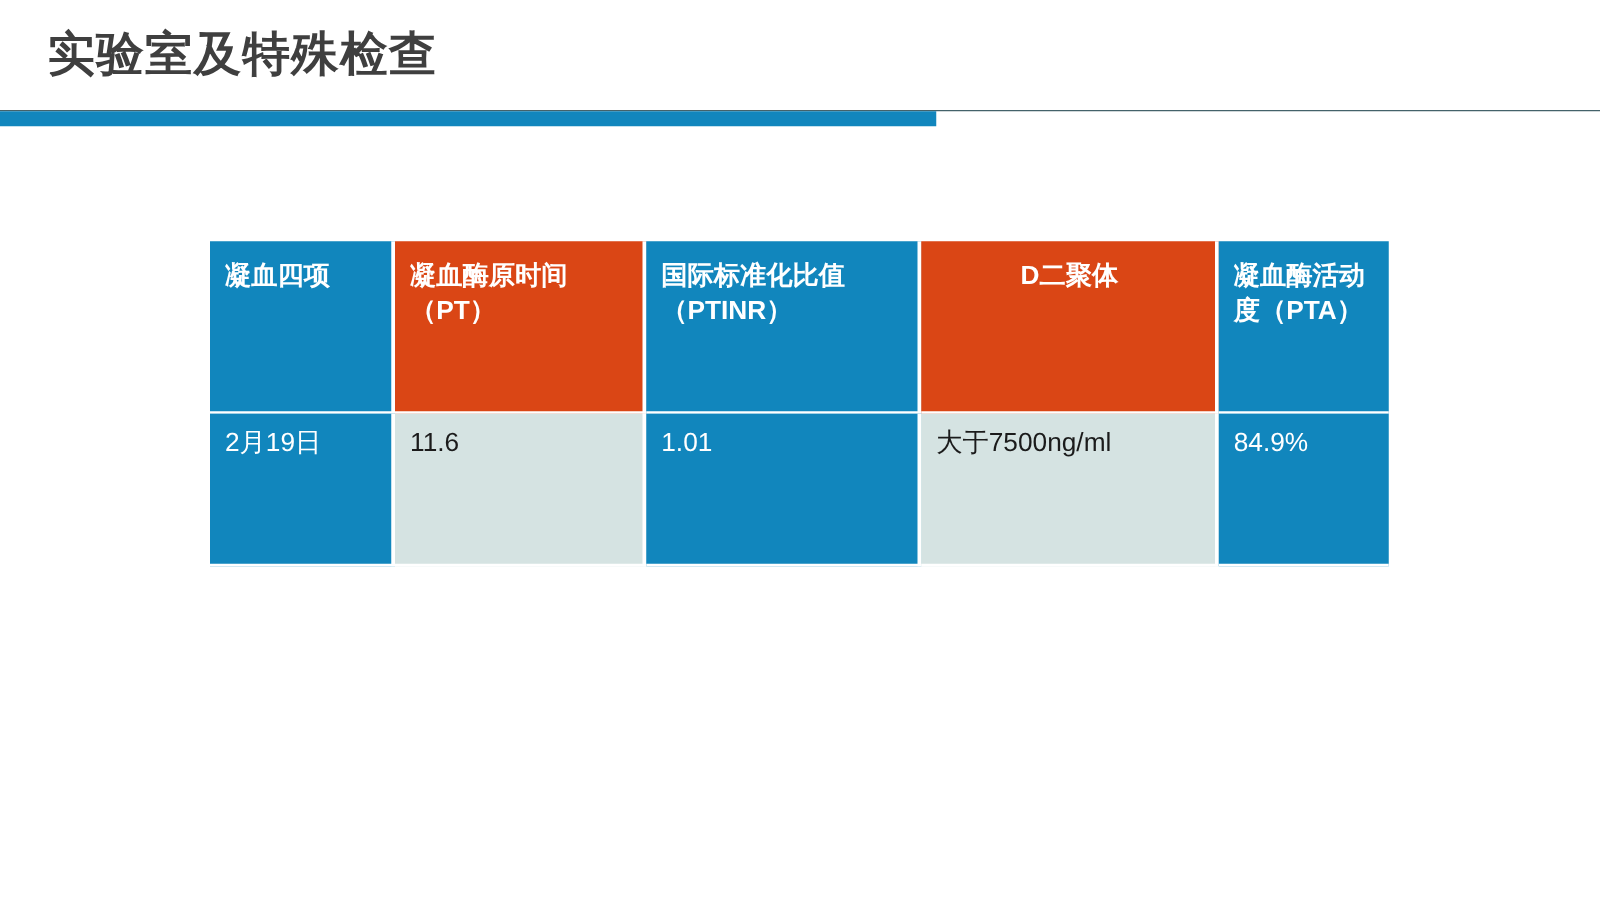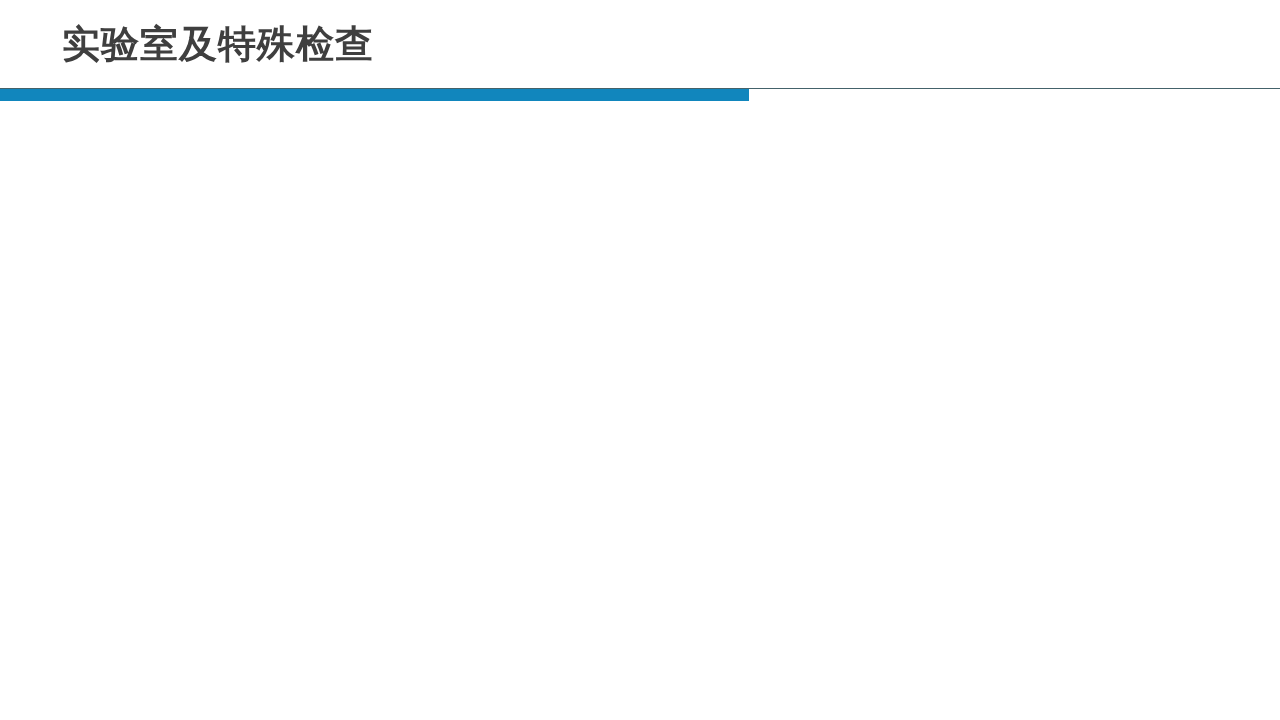--- a/index.html
+++ b/index.html
@@ -19,21 +19,20 @@
   #slide-title {
     position: absolute;
     left: 38px;
     top: 22px;
     font-size: 38px;
     font-weight: bold;
     color: #3f3f3f;
     letter-spacing: 1px;
     line-height: 1.2;
     white-space: nowrap;
-    margin-left: 24px;
   }
 
   
   #title-rule-thin {
     position: absolute;
     left: 0;
     top: 88px;
     width: 1280px;
     height: 1px;
     background: #44626a;
@@ -108,16 +107,30 @@
 
 <table id="data-table">
   <colgroup>
     <col class="c0">
       <col class="c1">
       <col class="c2">
       <col class="c3">
       <col class="c4">
   </colgroup>
   <tbody>
+    <tr class="header-row">
+      <td class="hdr-blue">凝血四项</td>
+      <td class="hdr-orange">凝血酶原时间（PT）</td>
+      <td class="hdr-blue">国际标准化比值（PTINR）</td>
+      <td class="hdr-orange hdr-center">D二聚体</td>
+      <td class="hdr-blue last-col">凝血酶活动度（PTA）</td>
+    </tr>
 
+    <tr class="data-row row1">
+      <td class="cell-blue">2月19日</td>
+      <td class="cell-tealtint">11.6</td>
+      <td class="cell-blue">1.01</td>
+      <td class="cell-tealtint">大于7500ng/ml</td>
+      <td class="cell-blue last-col">84.9%</td>
+    </tr>
 
   </tbody>
 </table>
 
 </body></html>

